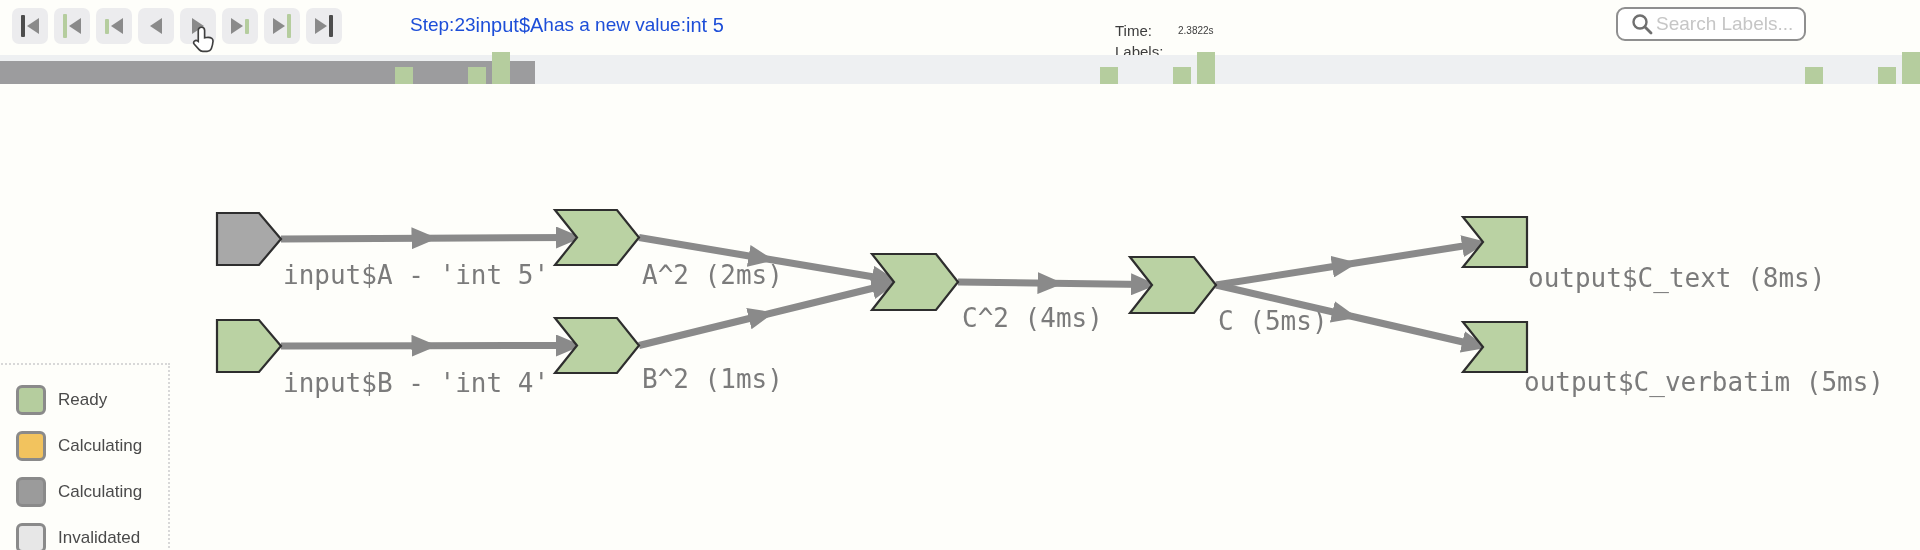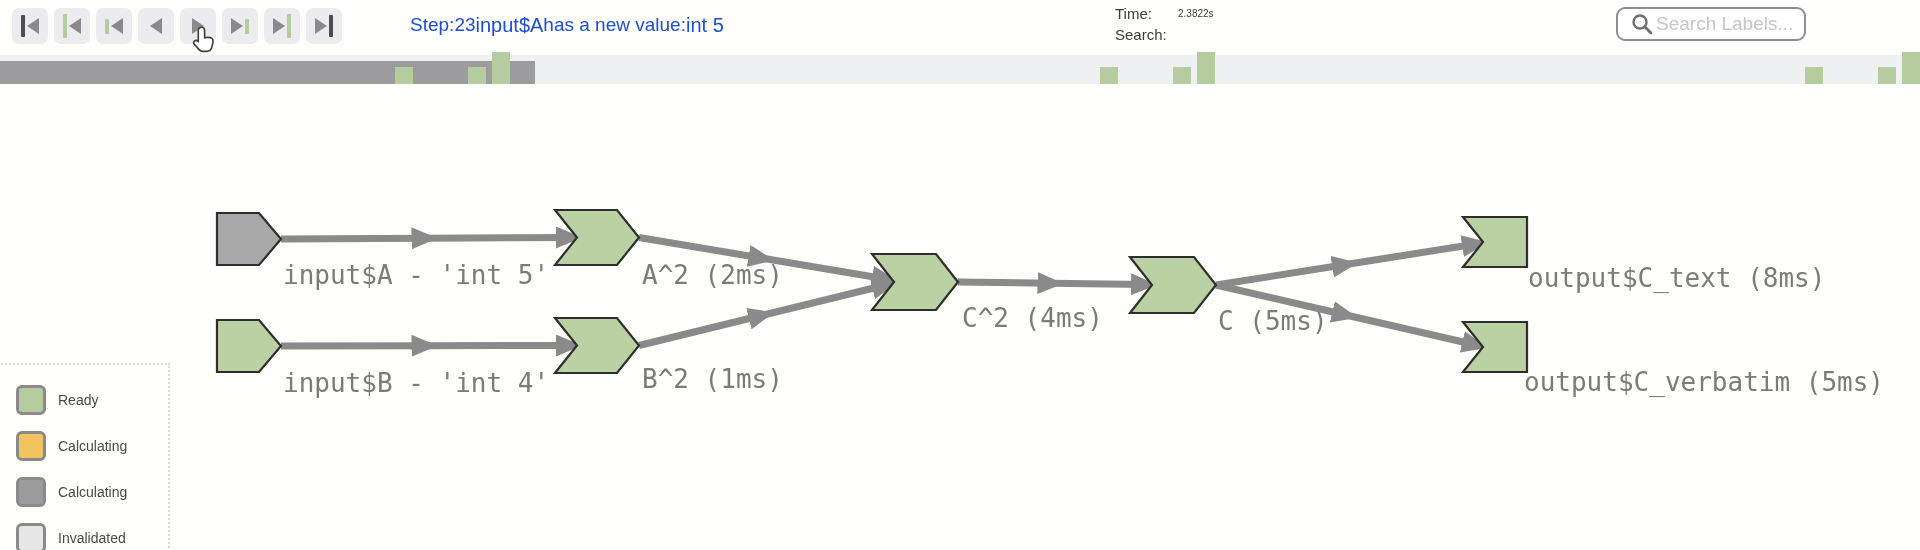--- a/index.html
+++ b/index.html
@@ -20,21 +20,21 @@
   .pbtn .bar{width:4px;border-radius:1px;}
   .bar-dark{height:22px;background:#4d4d4d;}
   .bar-green-tall{height:24px;background:#b5cd9e;}
   .bar-green-short{height:15px;background:#b5cd9e;}
   .tri-left{width:0;height:0;border-top:8px solid transparent;border-bottom:8px solid transparent;border-right:12px solid #8a8a8a;}
   .tri-right{width:0;height:0;border-top:8px solid transparent;border-bottom:8px solid transparent;border-left:12px solid #8a8a8a;}
 
   .status{position:absolute;left:410px;top:0;height:50px;display:flex;align-items:center;color:#1d4ed8;font-size:19px;}
   .status .mono{font-size:20px;}
 
-  .infoblock{position:absolute;left:1115px;top:3px;font-size:15px;color:#3d3d3d;}
+  .infoblock{position:absolute;left:1115px;top:20px;font-size:15px;color:#3d3d3d;}
   .inforow{display:flex;height:21px;align-items:center;}
   .inforow .lbl{width:63px;}
   .inforow .mono{font-size:10px;}
 
   .search{
     position:absolute;left:1616px;top:7px;width:190px;height:34px;
     border:2px solid #8f8f8f;border-radius:9px;background:#fff;
     display:flex;align-items:center;padding-left:12px;box-sizing:border-box;
   }
   .search input{
@@ -57,21 +57,21 @@
   .node{stroke:#2e2e2e;stroke-width:2.2;}
 
   
   .legend{
     position:absolute;left:-2px;top:363px;width:172px;height:189px;box-sizing:border-box;
     border-top:2px dotted #d8d8d8;border-right:2px dotted #d8d8d8;
     padding:20px 0 0 18px;display:flex;flex-direction:column;gap:16px;background:transparent;
   }
   .legend-row{display:flex;align-items:center;}
   .swatch{width:24px;height:24px;border:3px solid #8a8a8a;border-radius:6px;box-sizing:content-box;}
-  .legend-label{margin-left:12px;font-size:14px;color:#4a4a4a;}
+  .legend-label{margin-left:12px;font-size:17px;color:#4a4a4a;}
 
   .cursor{position:absolute;left:192px;top:26px;z-index:20;pointer-events:none;}
 </style>
 </head>
 <body>
 
 <div class="toolbar">
   <div class="controls" id="controls">
       <button class="pbtn">
         <span class="bar bar-dark"></span>
@@ -112,21 +112,21 @@
     <span>has a new value:</span>
     <span class="mono">int 5</span>
   </div>
 
   <div class="infoblock">
     <div class="inforow">
       <span class="lbl">Time:</span>
       <span class="mono">2.3822s</span>
     </div>
     <div class="inforow">
-      <span class="lbl">Search:</span>
+      <span class="lbl">Labels:</span>
     </div>
   </div>
 
   <div class="search">
     <svg width="24" height="24" viewBox="0 0 24 24">
       <circle cx="10" cy="10" r="6.5" fill="none" stroke="#6f6f6f" stroke-width="2.4"></circle>
       <line x1="15" y1="15" x2="21" y2="21" stroke="#6f6f6f" stroke-width="2.8" stroke-linecap="round"></line>
     </svg>
     <input type="text" placeholder="Search Labels..." style="">
   </div>

